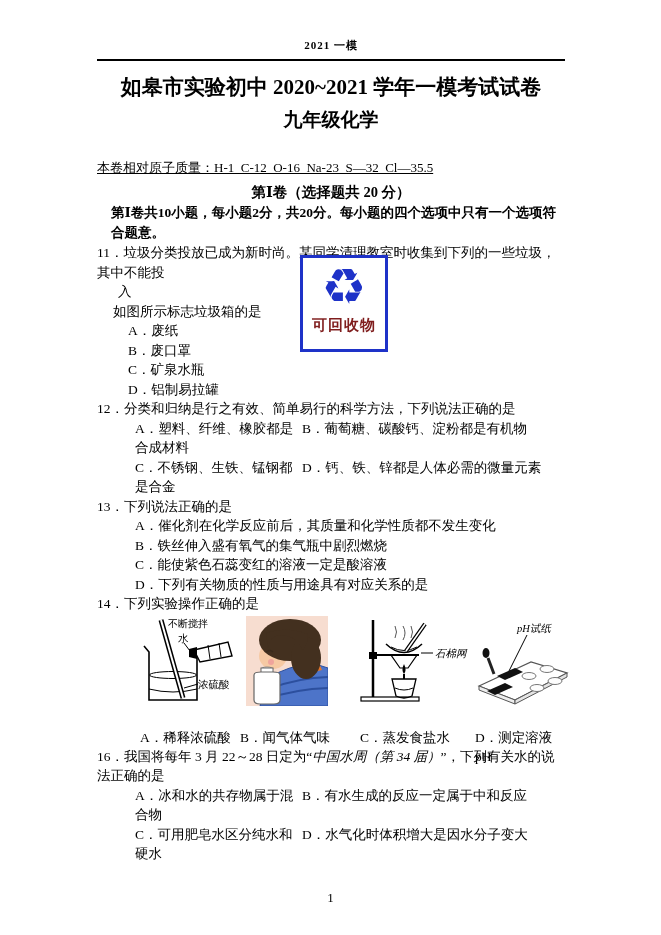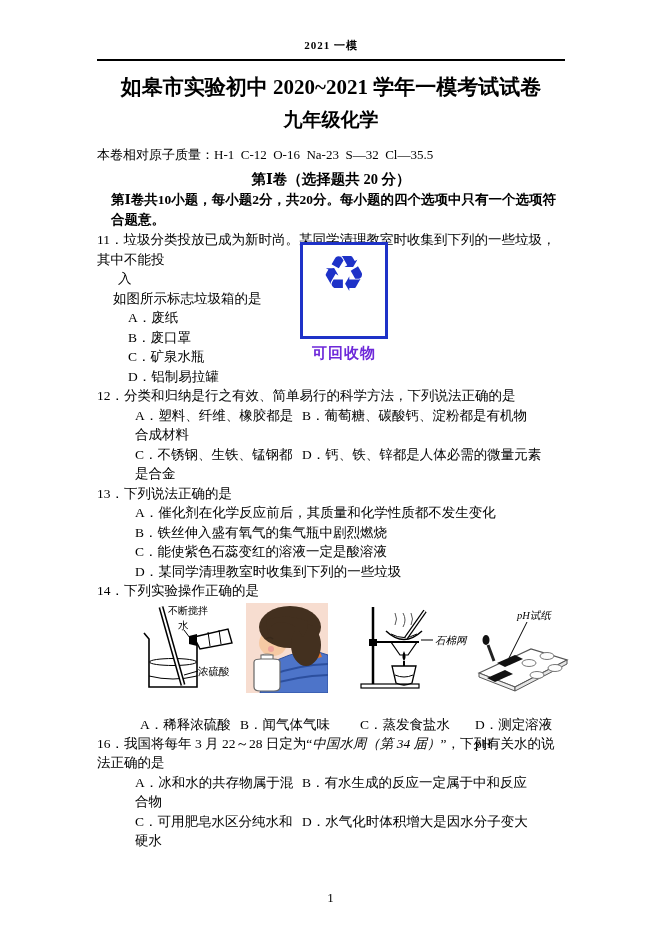--- a/index.html
+++ b/index.html
@@ -8,39 +8,39 @@
     position:relative; width:661px; height:935px; margin:0 auto;
     background:#ffffff; color:#000;
     font-family:"Liberation Serif","DejaVu Serif",serif;
     font-size:13.5px; line-height:19.5px; overflow:hidden;
   }
   .content { padding:0 96px 0 97px; }
   .exam-tag { text-align:center; font-size:11px; font-weight:bold; padding-top:36px; letter-spacing:1px; }
   .rule { border-bottom:2px solid #000; margin-top:3px; }
   .title { text-align:center; font-size:21px; font-weight:bold; margin-top:12px; line-height:28px; }
   .subtitle { text-align:center; font-size:19px; font-weight:bold; margin-top:6px; line-height:26px; }
-  .masses { margin-top:12px; white-space:pre-wrap; font-size:13px; }
+  .masses { margin-top:25px; white-space:pre-wrap; font-size:13px;text-decoration:underline; }
   .sec-head { text-align:center; font-weight:bold; font-size:14.5px; margin-top:4px; line-height:22px; }
   .instruction { font-weight:bold; font-size:13.5px; line-height:20px;margin-left:14px; }
   .q { position:relative; }
   .ind1 { padding-left:21px; }
   .ind2 { padding-left:16px; }
   .opt  { padding-left:31px; }
   .opt2 { padding-left:38px; }
   .optrow { display:flex; }
   .optrow .cell-a { width:205px; padding-left:38px; }
   .optrow .cell-b { flex:1; }
   .ital { font-style:italic; }
   .recycle-badge {
     position:absolute; left:203px; top:12px; width:88px; height:97px;
     border:3px solid #1e32c8; background:#fff;
     display:flex; flex-direction:column; align-items:center; justify-content:flex-start;
   }
   .recycle-glyph { font-family:"DejaVu Sans",sans-serif; font-size:50px; line-height:58px; color:#1e32c8; font-weight:bold; }
-  .recycle-label { font-weight:bold; font-size:15px; color:#6d28d9; letter-spacing:1px; line-height:18px;margin-top:41px; }
+  .recycle-label { font-weight:bold; font-size:15px; color:#7f1d1d; letter-spacing:1px; line-height:18px; }
   .figrow { position:relative; height:112px; margin-top:2px; }
   .fig { position:absolute; top:0; text-align:center; }
   .fig svg { display:block; margin:0 auto; }
   svg text { font-family:"Liberation Serif","DejaVu Serif",serif; }
   .footer { position:absolute; bottom:28px; left:0; width:100%; text-align:center; font-size:13px; }
 </style>
 </head>
 <body>
 
 <div class="page">
@@ -81,21 +81,21 @@
         <div class="cell-a">C．不锈钢、生铁、锰钢都是合金</div>
         <div class="cell-b">D．钙、铁、锌都是人体必需的微量元素</div>
       </div>
     </div>
 
     <div class="q">
       <div>13．下列说法正确的是</div>
       <div class="opt2">A．催化剂在化学反应前后，其质量和化学性质都不发生变化</div>
       <div class="opt2">B．铁丝伸入盛有氧气的集气瓶中剧烈燃烧</div>
       <div class="opt2">C．能使紫色石蕊变红的溶液一定是酸溶液</div>
-      <div class="opt2">D．某同学清理教室时收集到下列的一些垃圾</div>
+      <div class="opt2">D．下列有关物质的性质与用途具有对应关系的是</div>
     </div>
 
     <div class="q">
       <div>14．下列实验操作正确的是</div>
       <div class="figrow">
 
         <div class="fig" style="left:30px; width:110px;">
           <svg width="108" height="90" viewBox="0 0 108 90">
             <text x="40" y="11" font-size="10">不断搅拌</text>
             <text x="50" y="26" font-size="10.5">水</text>

